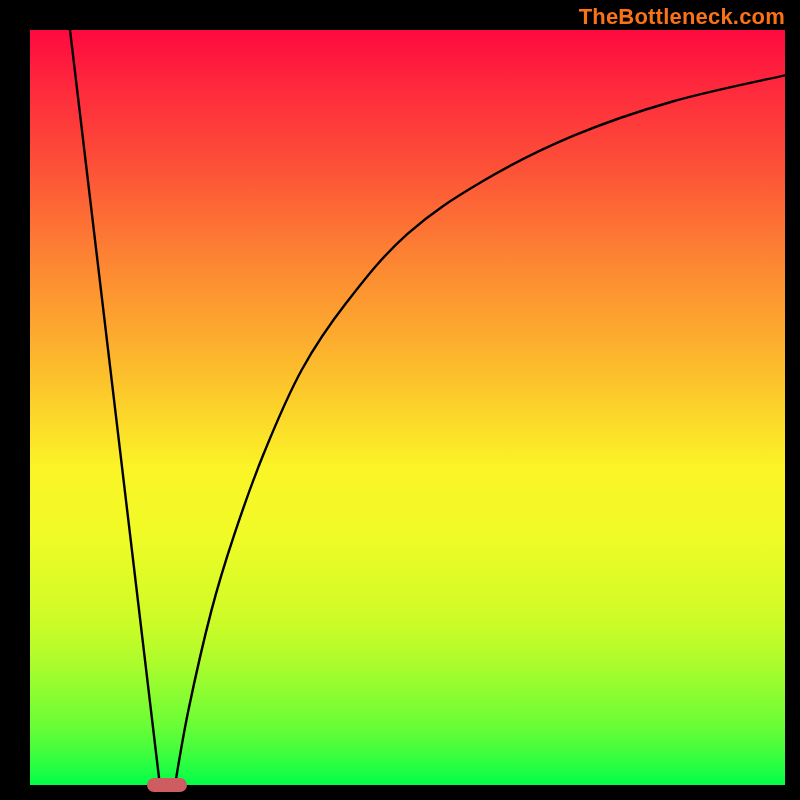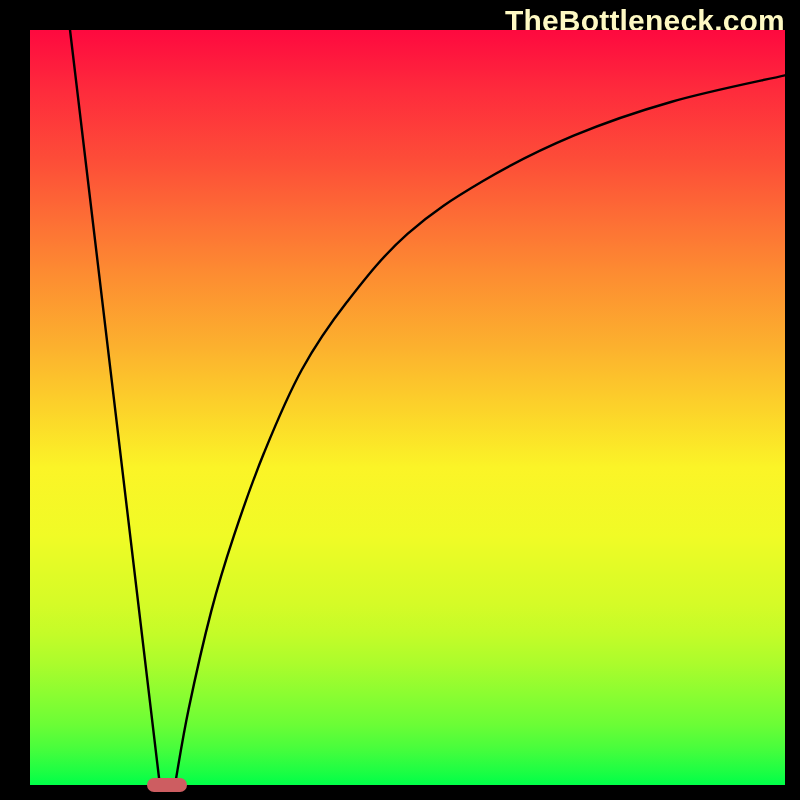--- a/index.html
+++ b/index.html
@@ -34,23 +34,23 @@
       #6bfd36 92%,
       #4afd3c 95%,
       #20fe43 98%,
       #00ff48 100%
     );
   }
   .watermark {
     position: absolute;
     top: 4px;
     right: 15px;
-    color: #fef9c3;
+    color: #f97316;
     font-family: Arial, Helvetica, sans-serif;
-    font-size: 30px;
+    font-size: 22px;
     font-weight: 600;
     letter-spacing: 0.2px;
   }
   svg.curve {
     position: absolute;
     left: 0;
     top: 0;
     width: 755px;
     height: 755px;
   }

